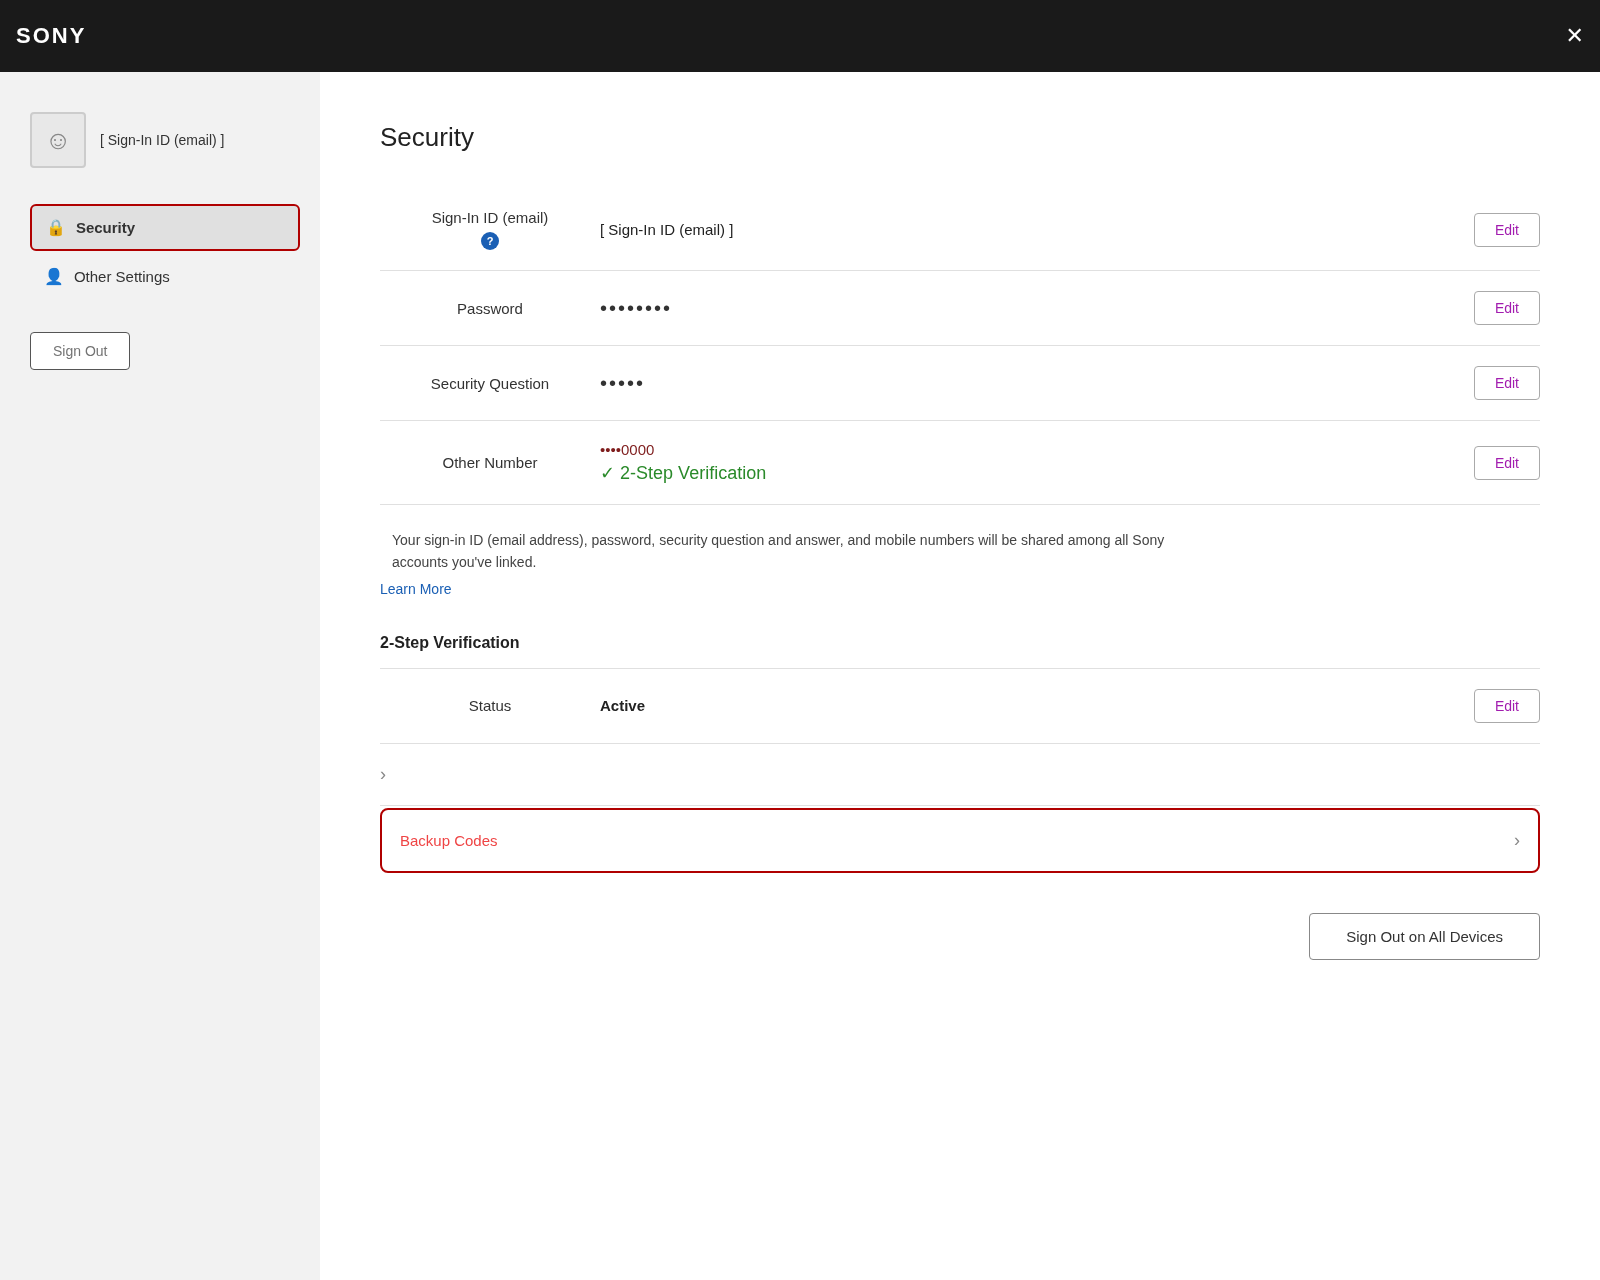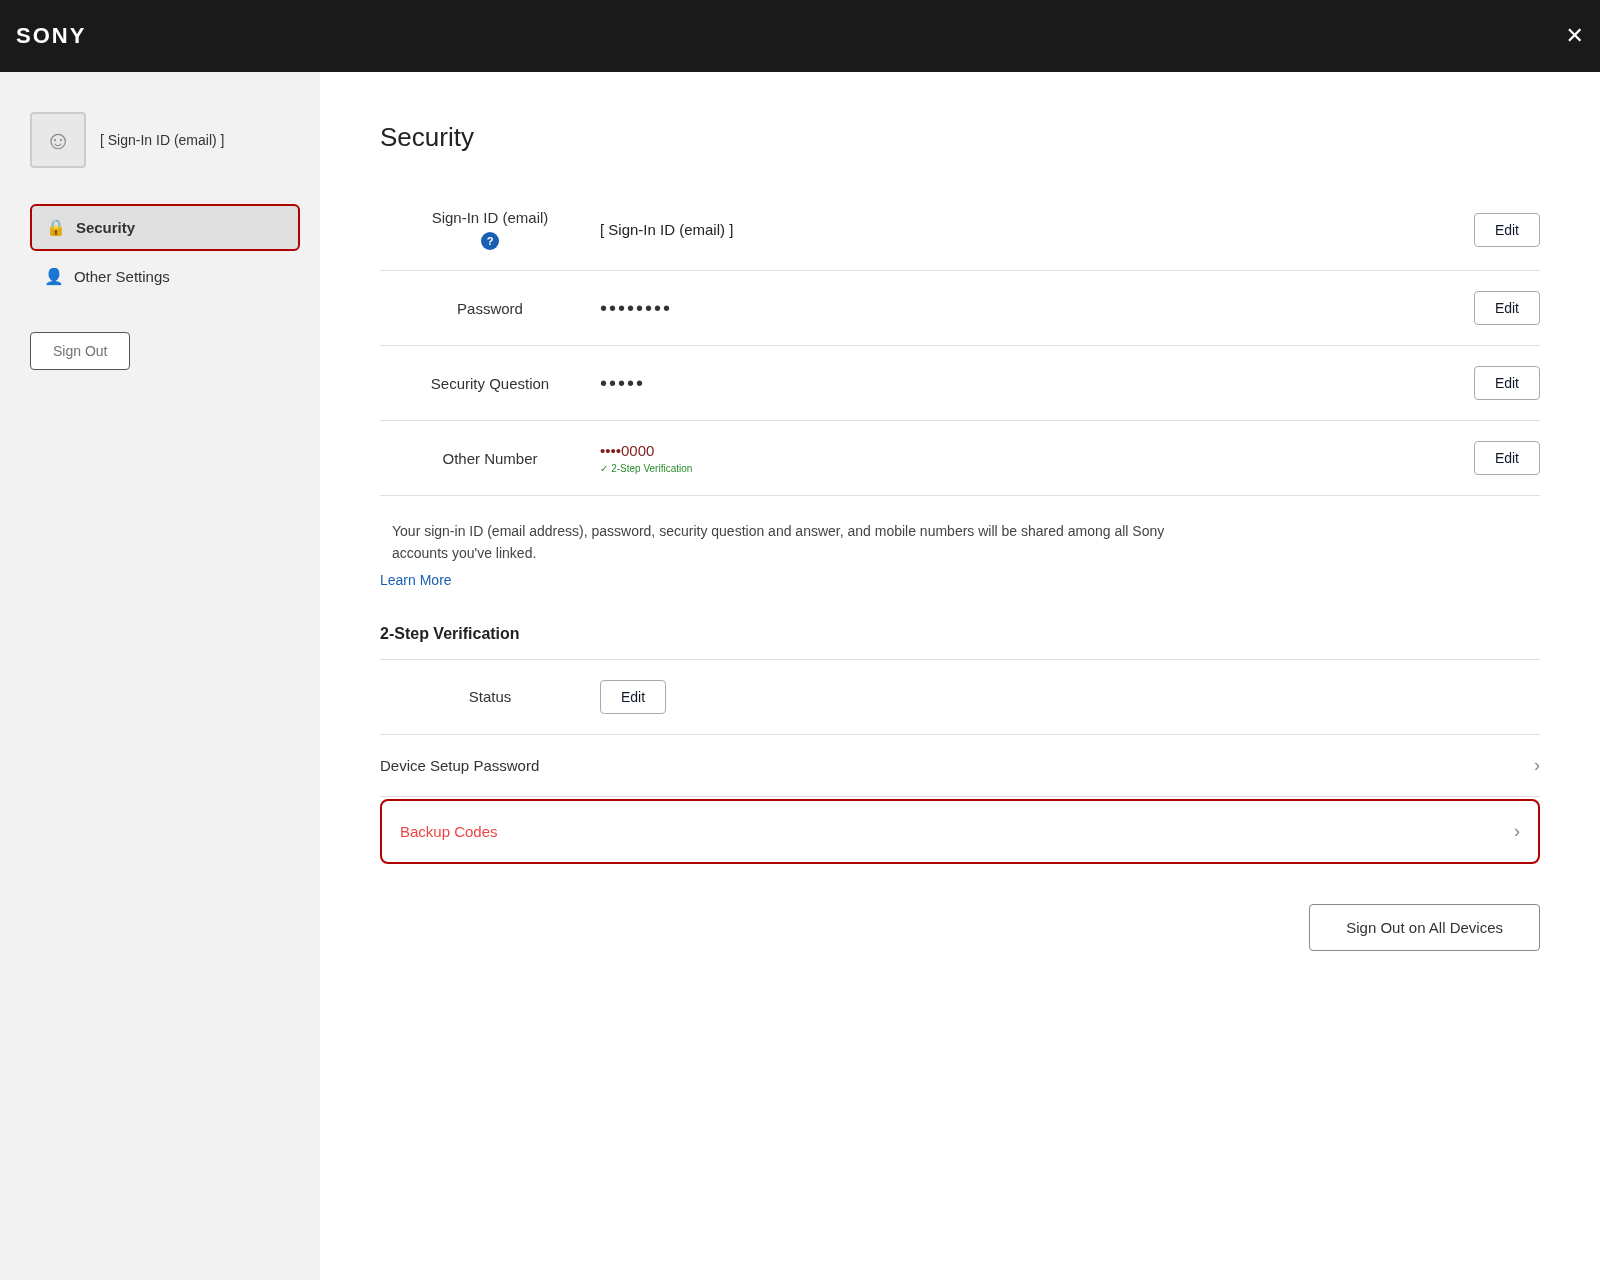--- a/index.html
+++ b/index.html
@@ -138,31 +138,31 @@
       letter-spacing: 2px;
       color: #333;
     }
     .row-value .mobile-number {
       font-size: 15px;
       color: #7f1d1d;
     }
     .two-step-badge {
       display: block;
       color: #2a8a2a;
-      font-size: 10px;
+      font-size: 18px;
       margin-top: 4px;
     }
     .edit-btn {
       padding: 8px 20px;
       background: #fff;
       border: 1.5px solid #aaa;
       border-radius: 4px;
       font-size: 14px;
       cursor: pointer;
-      color: #0f172a;
+      color: #a21caf;
       white-space: nowrap;
     }
 
     .info-text {
       margin: 24px 0 6px 12px;
       font-size: 14px;
       color: #444;
       line-height: 1.6;
       max-width: 820px;
     }
@@ -337,25 +337,27 @@
 
     
     <div class="section-heading">2-Step Verification</div>
 
     
     <div class="two-step-section">
       <div class="section-row">
         <div class="row-label">
           <span>Status</span>
         </div>
+        <div class="row-value">
+          <span class="status-active">Active</span>
+        </div>
         <button class="edit-btn">Edit</button>
       </div>
 
       <div class="clickable-row">
-        <span class="clickable-row-label">Device Setup Password</span>
         <span class="chevron">›</span>
       </div>
 
       <div class="backup-codes-row">
         <span class="backup-codes-label">Backup Codes</span>
         <span class="chevron">›</span>
       </div>
     </div>
 
     

